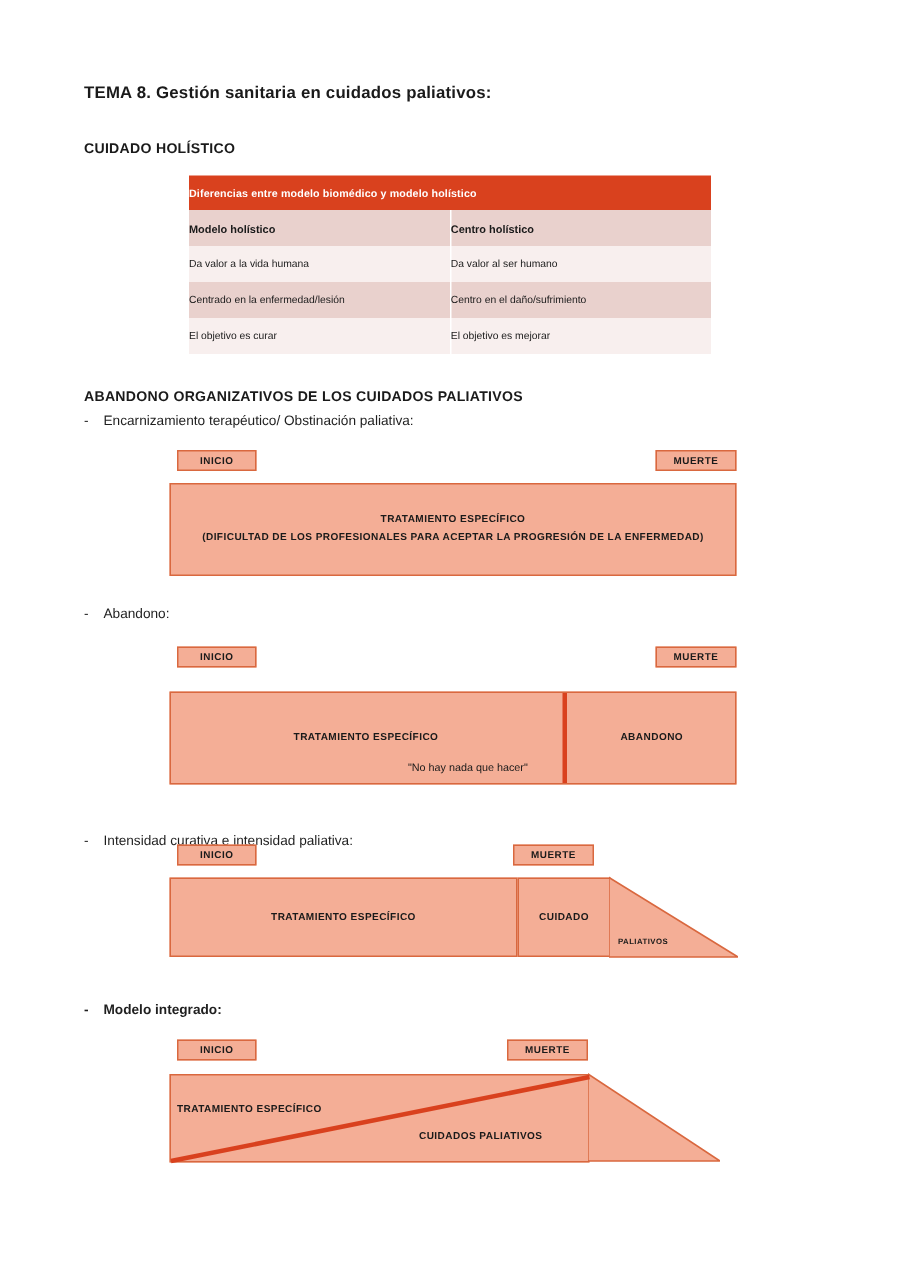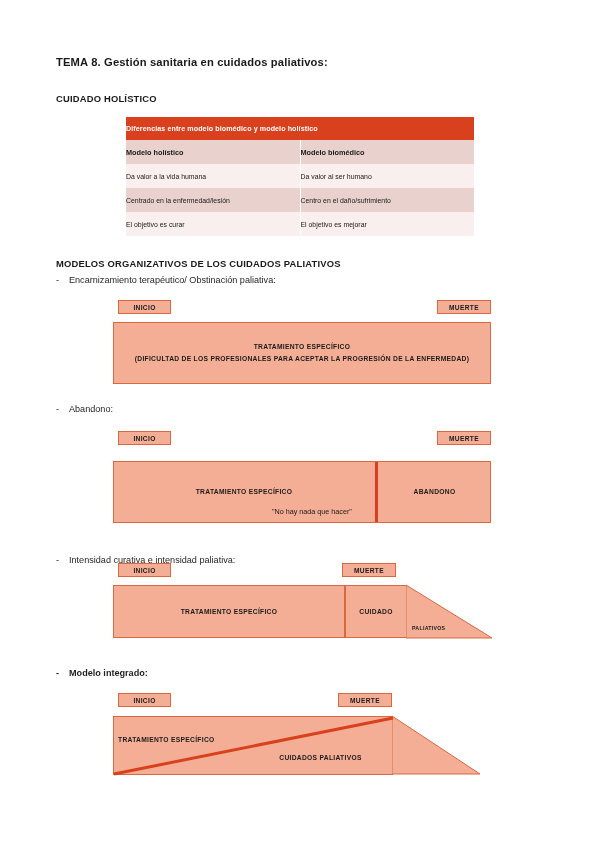--- a/index.html
+++ b/index.html
@@ -157,38 +157,38 @@
   <div class="h-main">TEMA 8. Gestión sanitaria en cuidados paliativos:</div>
   <div class="h-sub" id="h-holistico">CUIDADO HOLÍSTICO</div>
 
   <table class="tbl">
     <tbody>
         <tr class="r-head">
       <td colspan="2">Diferencias entre modelo biomédico y modelo holístico</td>
     </tr>
     <tr class="r-cols">
       <td class="sep">Modelo holístico</td>
-      <td>Modelo biomédico</td>
+      <td>Centro holístico</td>
     </tr>
     <tr class="r-a">
       <td class="sep">Da valor a la vida humana</td>
       <td>Da valor al ser humano</td>
     </tr>
     <tr class="r-b">
       <td class="sep">Centrado en la enfermedad/lesión</td>
       <td>Centro en el daño/sufrimiento</td>
     </tr>
     <tr class="r-a">
       <td class="sep">El objetivo es curar</td>
       <td>El objetivo es mejorar</td>
     </tr>
   </tbody>
     </table>
 
-  <div class="h-sub" id="h-modelos">MODELOS ORGANIZATIVOS DE LOS CUIDADOS PALIATIVOS</div>
+  <div class="h-sub" id="h-modelos">ABANDONO ORGANIZATIVOS DE LOS CUIDADOS PALIATIVOS</div>
 
   <div class="bullet" style="top:275px;">
     <span class="dash">-</span><span>Encarnizamiento terapéutico/ Obstinación paliativa:</span>
   </div>
   <div class="diagram">
     <div class="tag" style="left:118px; top:300px; width:53px;">INICIO</div>
     <div class="tag" style="left:437px; top:300px; width:54px;">MUERTE</div>
     <div class="band" style="left:113px; top:322px; width:378px; height:62px;"></div>
     <div class="band-label" style="left:113px; top:343px; width:378px;">TRATAMIENTO ESPECÍFICO</div>
     <div class="band-label" style="left:113px; top:355px; width:378px;">(DIFICULTAD DE LOS PROFESIONALES PARA ACEPTAR LA PROGRESIÓN DE LA ENFERMEDAD)</div>

